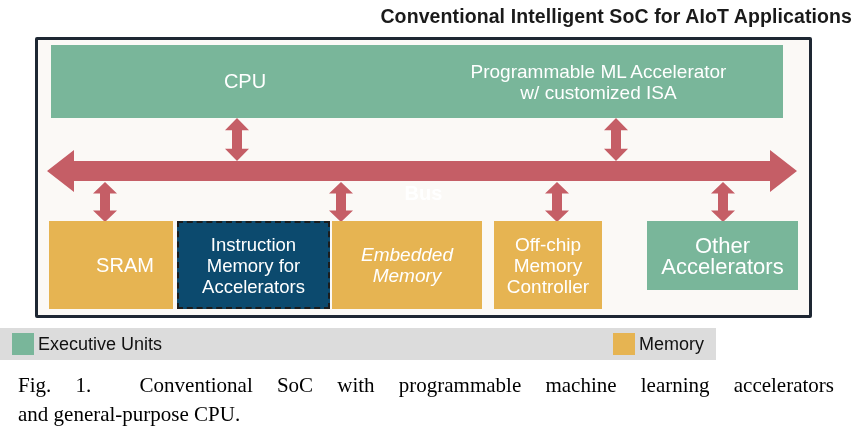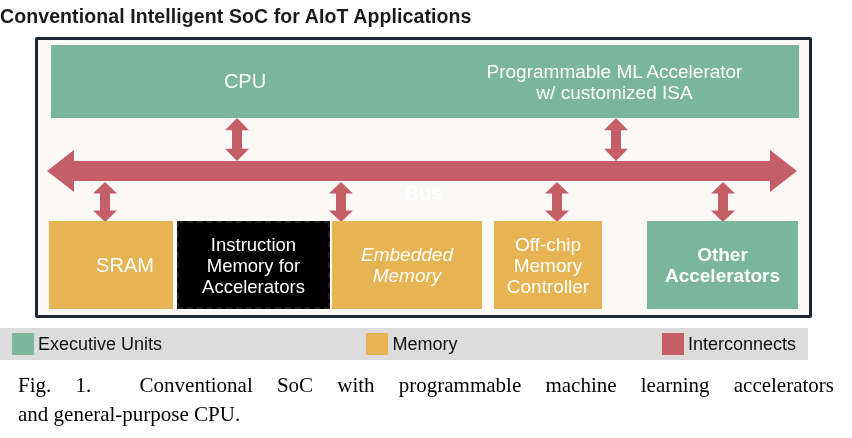--- a/index.html
+++ b/index.html
@@ -1,50 +1,50 @@
 <!DOCTYPE html>
 <html><head>
 <meta charset="utf-8">
 <style>
   html,body{margin:0;padding:0;background:#ffffff;}
   .stage{
     position:relative;width:852px;height:438px;background:#ffffff;overflow:hidden;
     font-family:"Liberation Sans",sans-serif;
   }
   .fig-title{
-    position:absolute;top:5px;left:0;width:852px;text-align:left;
+    position:absolute;top:5px;left:0;width:852px;text-align:right;
     font-size:19.5px;font-weight:bold;color:#1a1a1a;letter-spacing:0.1px;
   }
   .soc-box{
     position:absolute;left:35px;top:37px;width:777px;height:281px;
     box-sizing:border-box;border:3px solid #1e2733;border-radius:2px;
     background:#fbf9f6;
   }
   .block{
     position:absolute;display:flex;align-items:center;justify-content:center;
     text-align:center;color:#ffffff;font-weight:400;
   }
   .block .lbl{white-space:pre-line;line-height:21px;}
   .cpu{left:13px;top:5px;width:388px;height:73px;font-size:20px;}
-  .ml{left:392px;top:5px;width:369px;height:73px;font-size:19px;}
+  .ml{left:376px;top:5px;width:369px;height:73px;font-size:19px;}
   .b-sram{left:11px;top:181px;width:96px;height:88px;font-size:20px;padding-left:28px;}
   .b-im{left:139px;top:181px;width:153px;height:88px;font-size:18.5px;box-sizing:border-box;border:2.5px dashed #1c1c1c;}
   .b-em{left:294px;top:181px;width:150px;height:88px;font-size:19px;}
   .b-oc{left:456px;top:181px;width:108px;height:88px;font-size:19px;}
-  .b-oa{left:609px;top:181px;width:151px;height:88px;font-size:19px;font-weight:bold;}
+  .b-oa{left:609px;top:181px;width:151px;height:69px;font-size:22px;}
   .bus-svg{position:absolute;left:9px;top:110px;width:750px;height:42px;}
   .v-arrow{position:absolute;width:24px;}
   .va-top{top:78px;height:43px;}
   .va-bot{top:142px;height:40px;}
   .bus-label{
     position:absolute;left:0;top:142px;width:771px;text-align:center;
     color:#ffffff;font-weight:bold;font-size:20px;
   }
   .legend{
-    position:absolute;left:0;top:328px;width:808px;height:32px;background:#dcdcdc;
+    position:absolute;left:0;top:328px;width:716px;height:32px;background:#dcdcdc;
     display:flex;align-items:center;justify-content:space-between;
     box-sizing:border-box;padding:0 12px;
   }
   .legend-item{display:flex;align-items:center;}
   .swatch{width:22px;height:22px;margin-right:4px;flex:0 0 auto;}
   .legend-label{font-size:18px;color:#111111;white-space:nowrap;}
   .caption{
     position:absolute;left:0;top:371px;width:852px;box-sizing:border-box;padding:0 18px;
     font-family:"Liberation Serif",serif;font-size:21px;color:#000000;line-height:29px;
   }
@@ -89,21 +89,21 @@
     <svg class="v-arrow va-bot" style="left: 507px; fill: rgb(197, 94, 102);" viewBox="0 0 24 42" preserveAspectRatio="none">
       <polygon points="12,0 24,12 17,12 17,30 24,30 12,42 0,30 7,30 7,12 0,12"></polygon>
     </svg>
     <svg class="v-arrow va-bot" style="left: 673px; fill: rgb(197, 94, 102);" viewBox="0 0 24 42" preserveAspectRatio="none">
       <polygon points="12,0 24,12 17,12 17,30 24,30 12,42 0,30 7,30 7,12 0,12"></polygon>
     </svg>
 
     <div class="block b-sram" style="background-color: rgb(230, 180, 82);">
       <span class="lbl">SRAM</span>
     </div>
-    <div class="block b-im" style="background-color: #000000;">
+    <div class="block b-im" style="background-color: #0c4a6e;">
       <span class="lbl">Instruction
 Memory for
 Accelerators</span>
     </div>
     <div class="block b-em" style="background-color: rgb(230, 180, 82); font-style: italic;">
       <span class="lbl">Embedded
 Memory</span>
     </div>
     <div class="block b-oc" style="background-color: rgb(230, 180, 82);">
       <span class="lbl">Off-chip
@@ -118,24 +118,20 @@
 
   <div class="legend">
     <div class="legend-item">
       <span class="swatch" style="background-color: rgb(121, 182, 154);"></span>
       <span class="legend-label">Executive Units</span>
     </div>
     <div class="legend-item">
       <span class="swatch" style="background-color: rgb(230, 180, 82);"></span>
       <span class="legend-label">Memory</span>
     </div>
-    <div class="legend-item">
-      <span class="swatch" style="background-color: rgb(197, 94, 102);"></span>
-      <span class="legend-label">Interconnects</span>
-    </div>
   </div>
 
   <div class="caption">
     <div class="cap-line1">Fig. 1.&nbsp; Conventional SoC with programmable machine learning accelerators</div>
     <div class="cap-line2">and general-purpose CPU.</div>
   </div>
 
 </div>
 
 </body></html>

